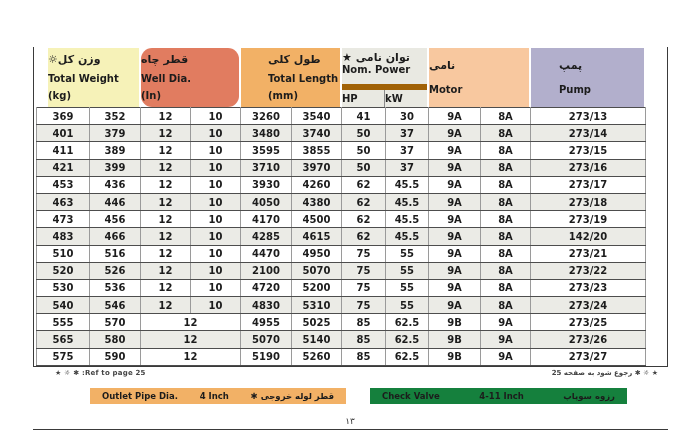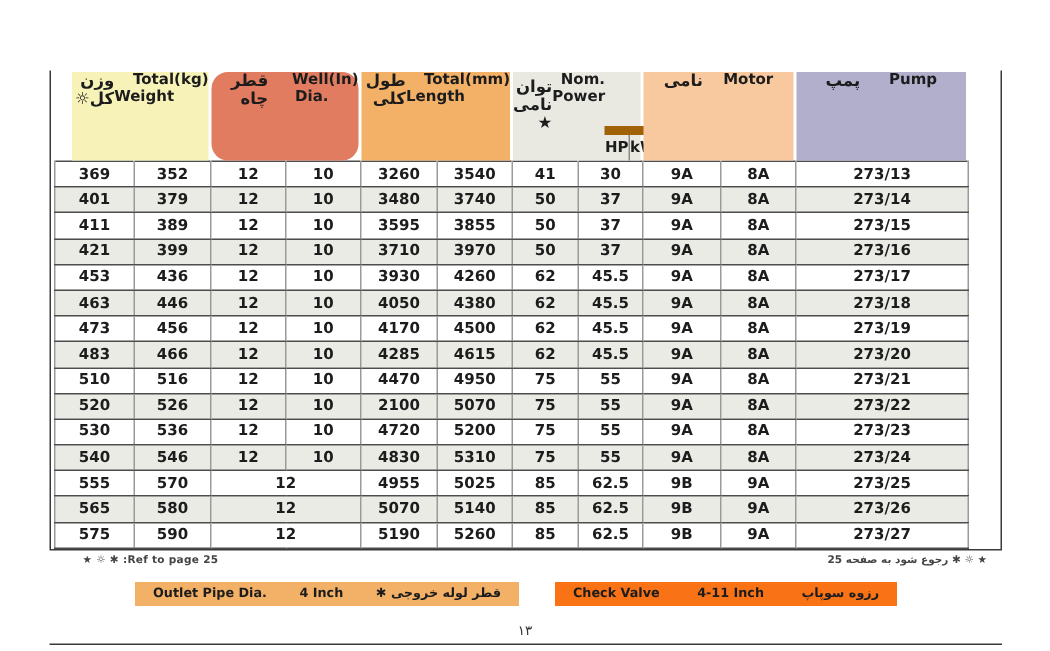--- a/index.html
+++ b/index.html
@@ -13,35 +13,35 @@
   }
   
   .frame-left{position:absolute;left:33px;top:47px;width:1px;height:319px;background:#3a3a3a;}
   .frame-right{position:absolute;left:667px;top:47px;width:1px;height:319px;background:#3a3a3a;}
   .frame-bottom{position:absolute;left:33px;top:366px;width:635px;height:1px;background:#3a3a3a;}
 
   .table-area{position:absolute;left:36px;top:48px;width:609px;}
 
   
   .thead{display:flex;height:59px;}
-  .hbox{display:flex;justify-content:space-evenly;
-        text-align:right;font-weight:bold;box-sizing:border-box;}
+  .hbox{display:flex;flex-direction:column;justify-content:space-evenly;
+        text-align:left;font-weight:bold;box-sizing:border-box;}
   .hbox .fa{font-size:11px;direction:rtl;line-height:1.1;}
   .hbox .en{font-size:10px;direction:ltr;line-height:1.1;}
   .hbox .unit{font-size:10px;direction:ltr;line-height:1.1;}
   .hb1{width:91px;margin-left:12px;margin-right:1px;background:#f6f2b8;}
   .hb2{width:98px;margin:0 1px;background:#e17c60;border-radius:11px;}
-  .hb3{width:99px;margin:0 1px;background:#f2b166;}
+  .hb3{width:99px;margin:0 1px;background:#f2b166;padding-left:27px;}
   .hb4{width:85px;margin:0 1px;background:#e9e9e2;justify-content:flex-start;}
   .hb4 .fa{margin-top:4px;}
   .hb4 .subrow{margin-top:auto;display:flex;border-top:6px solid #a16207;height:17px;align-items:center;}
   .hb4 .subrow span{flex:1;font-size:10px;}
   .hb4 .subrow span + span{border-left:1px solid #8a8a8a;height:100%;line-height:17px;}
   .hb5{width:100px;margin:0 1px;background:#f8c89f;}
-  .hb6{width:113px;margin:0 1px;background:#b2afcc;}
+  .hb6{width:113px;margin:0 1px;background:#b2afcc;padding-left:28px;}
 
   
   table.grid{border-collapse:collapse;table-layout:fixed;width:609px;
              border-top:1px solid #4d4d4d;}
   table.grid td{
     text-align:center;vertical-align:middle;
     font-size:10px;font-weight:bold;
     padding:0;height:16.2px;
     border-bottom:1px solid #4d4d4d;
   }
@@ -54,21 +54,21 @@
   
   .footnote{position:absolute;top:369px;font-size:7px;color:#444;font-weight:bold;letter-spacing:.2px;}
   .footnote.left{left:55px;direction:ltr;}
   .footnote.right{right:42px;direction:rtl;}
 
   
   .bar{position:absolute;top:388px;height:16px;display:flex;align-items:center;
        justify-content:space-between;font-size:8.5px;font-weight:bold;box-sizing:border-box;
        padding:0 12px;}
   .bar-outlet{left:90px;width:256px;background:#f2b166;}
-  .bar-check{left:370px;width:228px;background:#f97316;}
+  .bar-check{left:370px;width:257px;background:#15803d;}
   .bar .fa{direction:rtl;}
 
   
   .footer-rule{position:absolute;left:33px;top:429px;width:635px;height:1px;background:#3a3a3a;}
   .page-number{position:absolute;left:0;top:416px;width:100%;text-align:center;
                font-size:9px;color:#333;direction:rtl;}
 </style>
 </head>
 <body>
 
@@ -224,21 +224,21 @@
             <td>483</td>
             <td>466</td>
             <td>12</td>
             <td>10</td>
             <td>4285</td>
             <td>4615</td>
             <td>62</td>
             <td>45.5</td>
             <td>9A</td>
             <td>8A</td>
-            <td>273/20</td>
+            <td>142/20</td>
           </tr>
           <tr>
             <td>510</td>
             <td>516</td>
             <td>12</td>
             <td>10</td>
             <td>4470</td>
             <td>4950</td>
             <td>75</td>
             <td>55</td>

